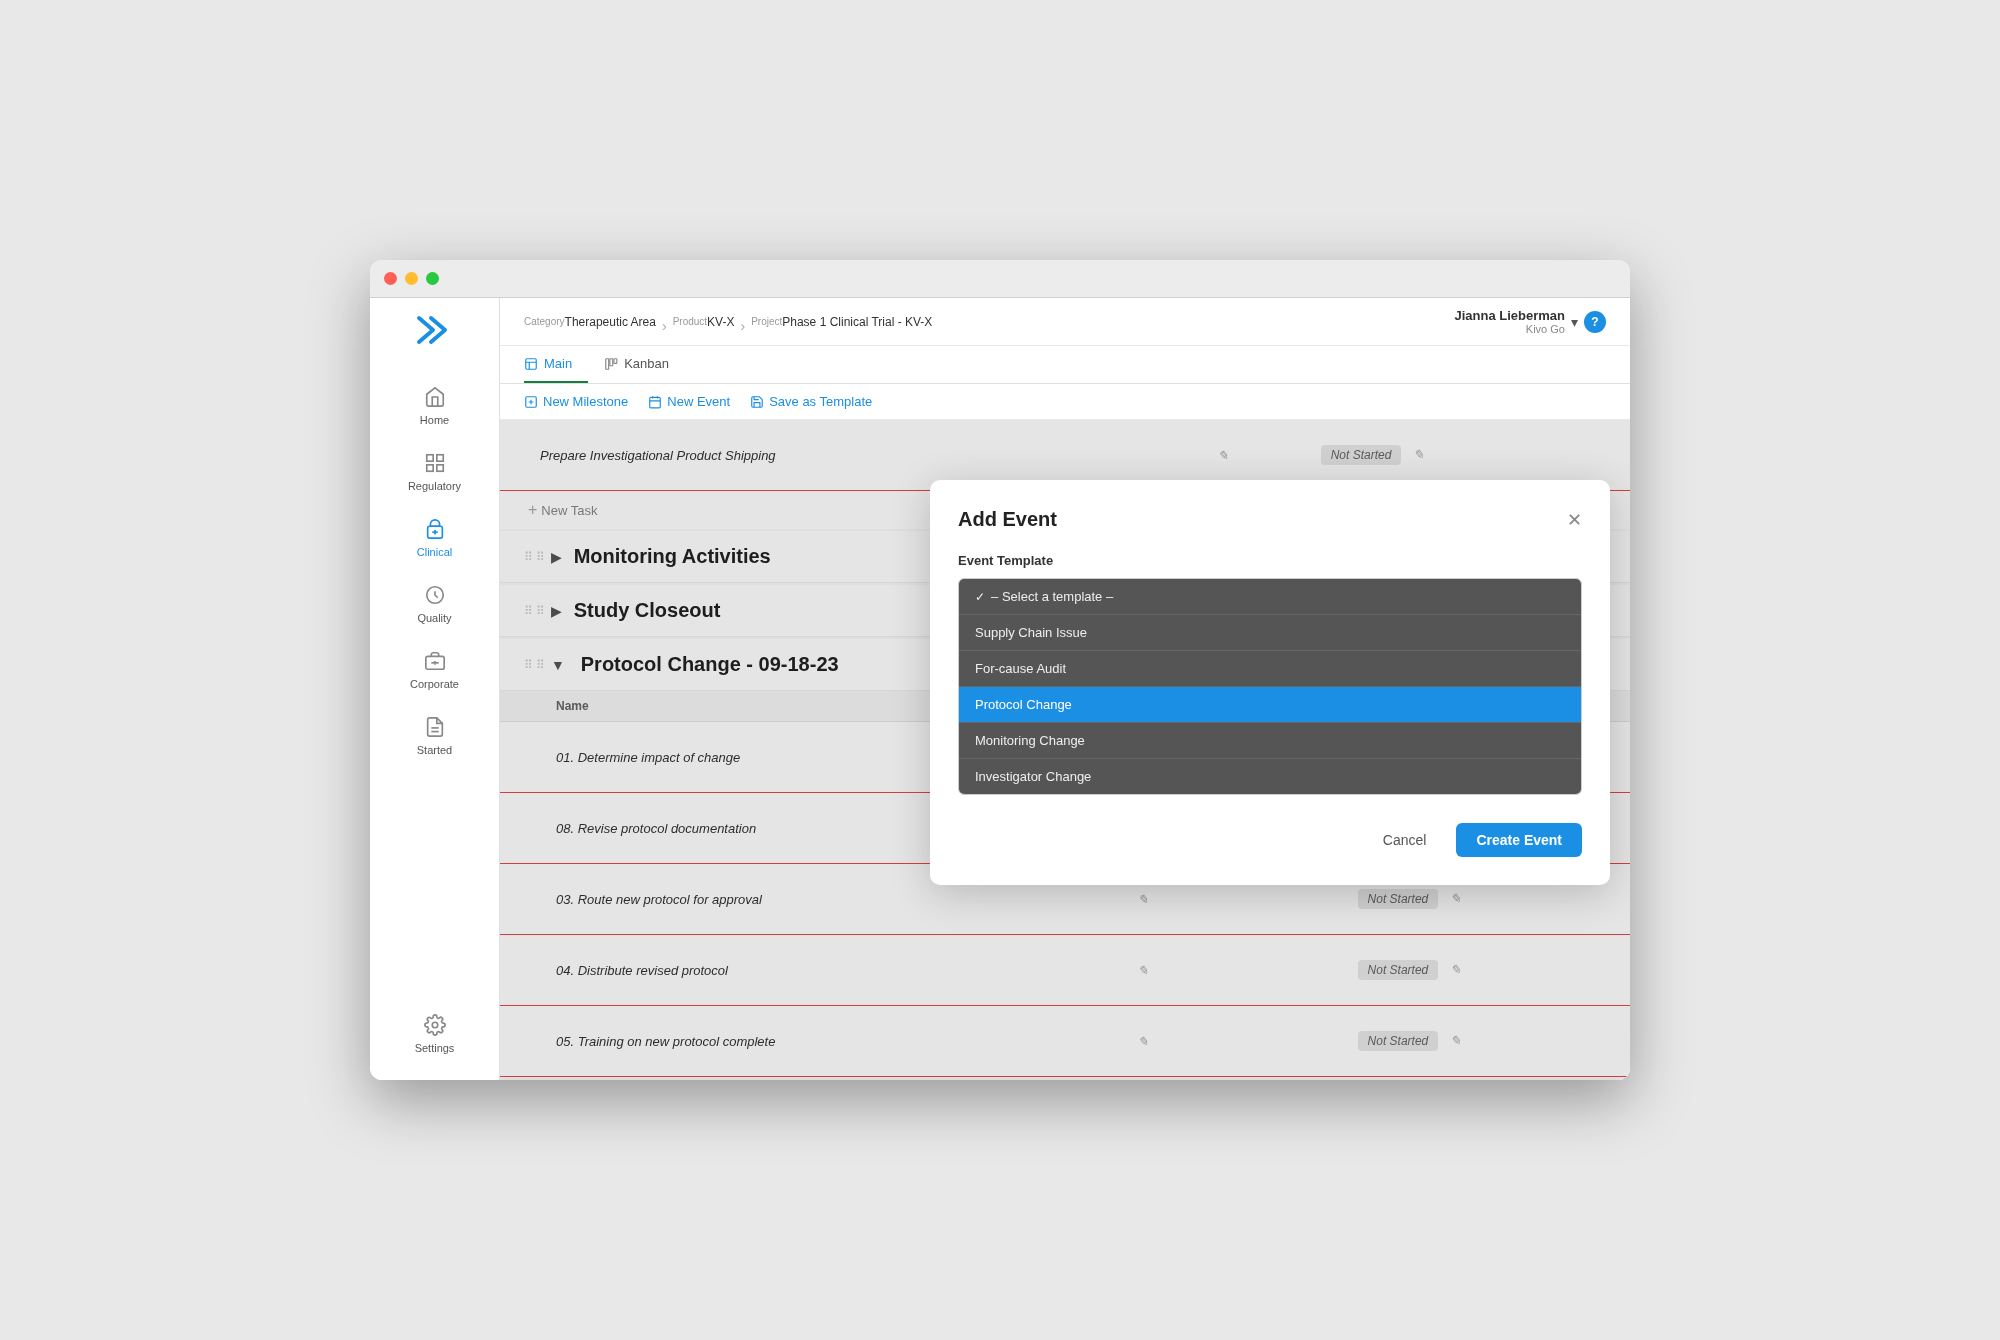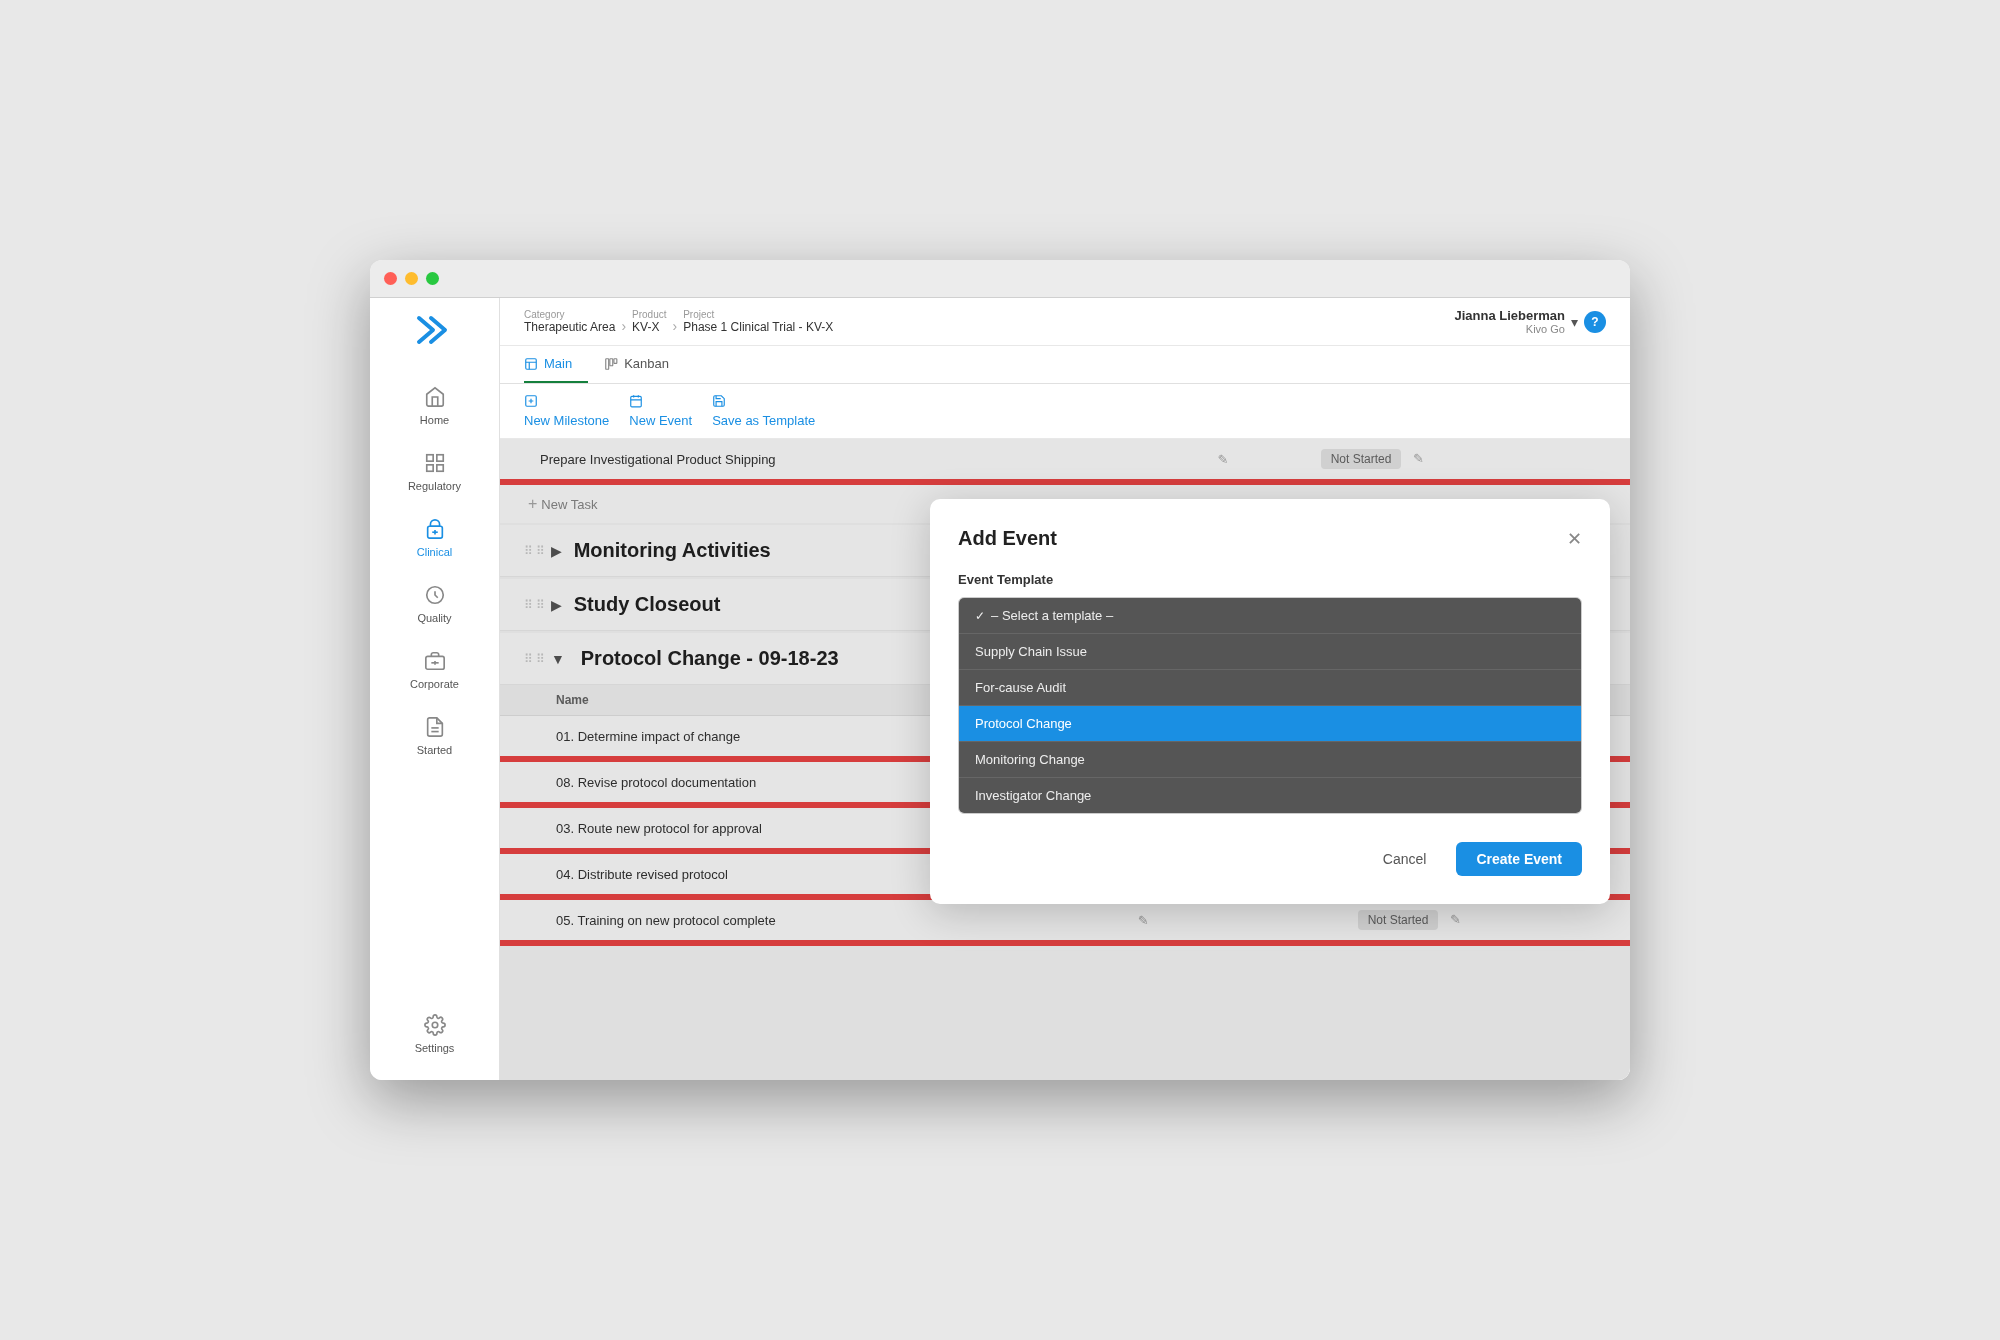--- a/index.html
+++ b/index.html
@@ -137,21 +137,22 @@
 
     .breadcrumb {
       display: flex;
       align-items: center;
       gap: 6px;
       font-size: 12px;
     }
 
     .breadcrumb-item {
       display: flex;
-      flex-direction: column;
+      flex-direction: row;
+      align-items: center;
     }
 
     .breadcrumb-label {
       color: #999;
       font-size: 10px;
     }
 
     .breadcrumb-value {
       color: #333;
       font-size: 12px;
@@ -235,28 +236,27 @@
       align-items: center;
       gap: 20px;
       padding: 10px 24px;
       border-bottom: 1px solid #e8e8e8;
       background: #fff;
       flex-shrink: 0;
     }
 
     .toolbar-btn {
       display: flex;
-      align-items: flex-start;
+      align-items: flex-end;
       gap: 5px;
       font-size: 13px;
       color: #1a8fe3;
       cursor: pointer;
       background: none;
       border: none;
-      flex-direction: column;
     }
 
     
     .content-area {
       flex: 1;
       overflow-y: auto;
       background: #f9f9f9;
       padding: 0;
       position: relative;
     }
@@ -306,24 +306,25 @@
     .task-table th {
       padding: 8px 16px;
       font-size: 12px;
       color: #666;
       font-weight: 600;
       text-align: left;
       border-bottom: 1px solid #e5e5e5;
     }
 
     .task-table td {
-      padding: 10px 16px;
+      padding: 25px 16px;
       font-size: 13px;
       color: #333;
-      border-bottom: 6px solid #ef4444;
+      border-bottom: 1px solid #ef4444;
+      font-style: italic;
     }
 
     .status-badge {
       background: #e8e8e8;
       color: #666;
       border-radius: 4px;
       padding: 3px 10px;
       font-size: 12px;
       display: inline-block;
     }

